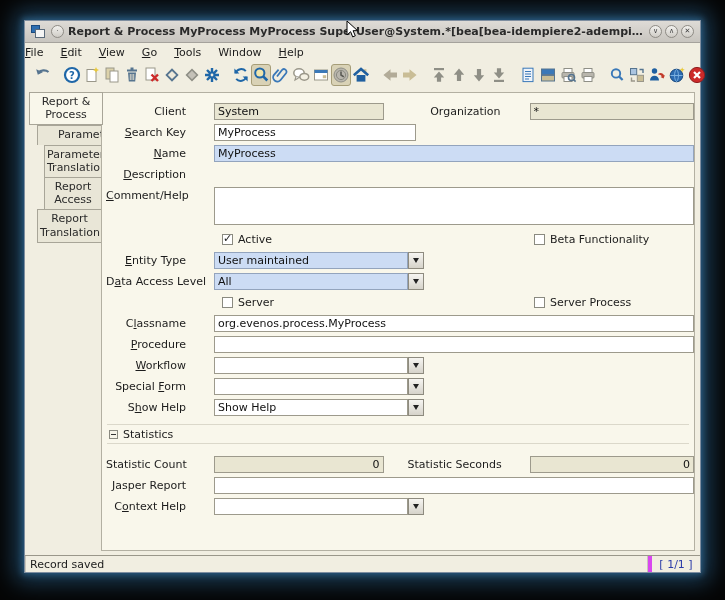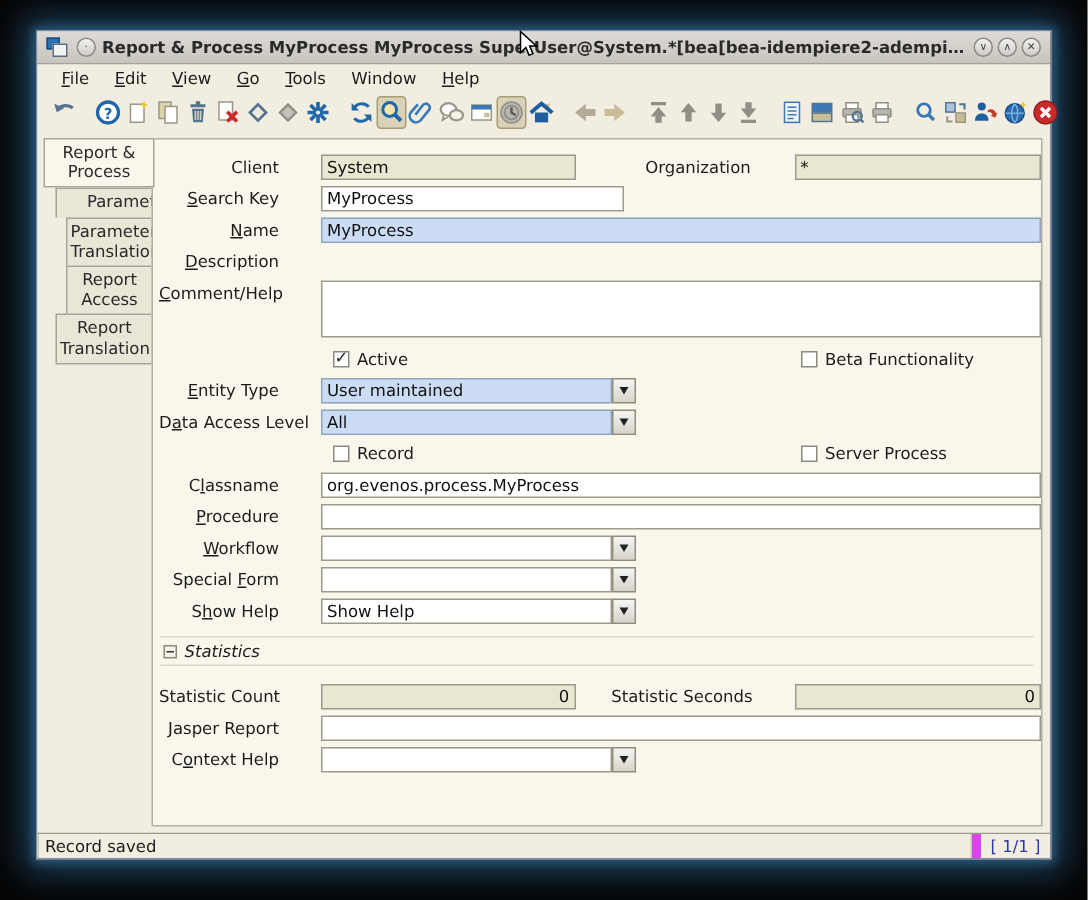--- a/index.html
+++ b/index.html
@@ -35,21 +35,21 @@
   .tb-circle {
     width:13px; height:13px; border-radius:50%;
     background:linear-gradient(#f2f1ee,#cfccc6); border:1px solid #8e8b85;
     display:flex; align-items:center; justify-content:center;
     font-size:7px; color:#444; line-height:1;
   }
   .title-text { flex:1; text-align:center; font-weight:bold; font-size:11px; color:#2a2a2a;
     white-space:nowrap; overflow:hidden; text-overflow:ellipsis; }
   .tb-right { display:flex; gap:3px; }
   
-  .menubar { height:18px; flex:0 0 18px; background:#f1eee1; display:flex; align-items:center; padding-left:16px; gap:17px; }
+  .menubar { height:18px; flex:0 0 18px; background:#f1eee1; display:flex; align-items:center; padding-left:0; gap:17px; }
   .menu-item { cursor:default; }
   .menu-item u { text-decoration:underline; }
   
   .toolbar { height:30px; flex:0 0 30px; background:#f1eee1; display:flex; align-items:center; padding:0 6px 2px 8px; }
   .tbtn { width:21px; height:22px; display:flex; align-items:center; justify-content:center; border:1px solid transparent; border-radius:3px; }
   .tbtn svg { width:18px; height:18px; }
   .tbtn.pressed { background:#d9d2b6; border:1px solid #a69d78; }
   .tbtn.gap { margin-left:9px; }
   .tbtn.push { margin-left:auto; }
   
@@ -91,30 +91,30 @@
     background:linear-gradient(#f6f5f1,#d6d3ca);
     display:flex; align-items:center; justify-content:center;
   }
   .combo-btn .tri { width:0; height:0; border-left:3.5px solid transparent; border-right:3.5px solid transparent; border-top:5px solid #222; }
   .cb { width:11px; height:11px; border:1px solid #8a8a80; background:#fff; margin-right:5px; position:relative; flex:0 0 11px; }
   .cb.checked::after { content:"✓"; position:absolute; left:0px; top:-3px; font-size:11px; font-weight:bold; color:#222; }
   .cbgroup { display:flex; align-items:center; }
   .g1 { width:296px; flex:0 0 296px; padding-left:8px; }
   .g2 { padding-left:0; }
   .stat-sep { border-top:1px solid #dbd8ca; margin:8px 5px 3px 5px; }
-  .stat-hdr { display:flex; align-items:center; gap:5px; margin:1px 0 2px 7px;font-style:italic; }
+  .stat-hdr { display:flex; align-items:center; gap:5px; margin:1px 0 2px 7px; }
   .collapse-box { width:9px; height:9px; border:1px solid #8a8a80; background:#f6f4e8; position:relative; }
   .collapse-box::after { content:""; position:absolute; left:1px; right:1px; top:3px; border-top:1px solid #333; }
   
   .statusbar {
     height:17px; flex:0 0 17px; background:#f1eee1;
     border-top:1px solid #9a978a; display:flex; align-items:center;
   }
   .status-msg { flex:1; padding-left:4px; border:1px solid #c9c6ba; border-top:none; border-bottom:none; height:100%; display:flex; align-items:center; }
-  .status-rec { width:52px; text-align:center; color:#2a3aa8; border-left:6px solid #d946ef; height:100%; display:flex; align-items:center; justify-content:center; }
+  .status-rec { width:52px; text-align:center; color:#2a3aa8; border-left:4px solid #d946ef; height:100%; display:flex; align-items:center; justify-content:center; }
   
   .cursor { position:absolute; left:346px; top:20px; z-index:50; }
 </style>
 </head>
 <body>
 
 <div class="glow"></div>
 
 <div class="window">
 
@@ -409,21 +409,21 @@
           <span class="combo-btn">
               <span class="tri"></span>
             </span>
         </span>
       </div>
 
       <div class="row">
         <span class="lbl"></span>
         <span class="cbgroup g1">
           <span class="cb"></span>
-          <span>Record</span>
+          <span>Server</span>
         </span>
         <span class="cbgroup g2">
           <span class="cb"></span>
           <span>Server Process</span>
         </span>
       </div>
 
       <div class="row">
         <span class="lbl">C<u>l</u>assname</span>
         <input class="fld w-full" value="org.evenos.process.MyProcess" style="">

